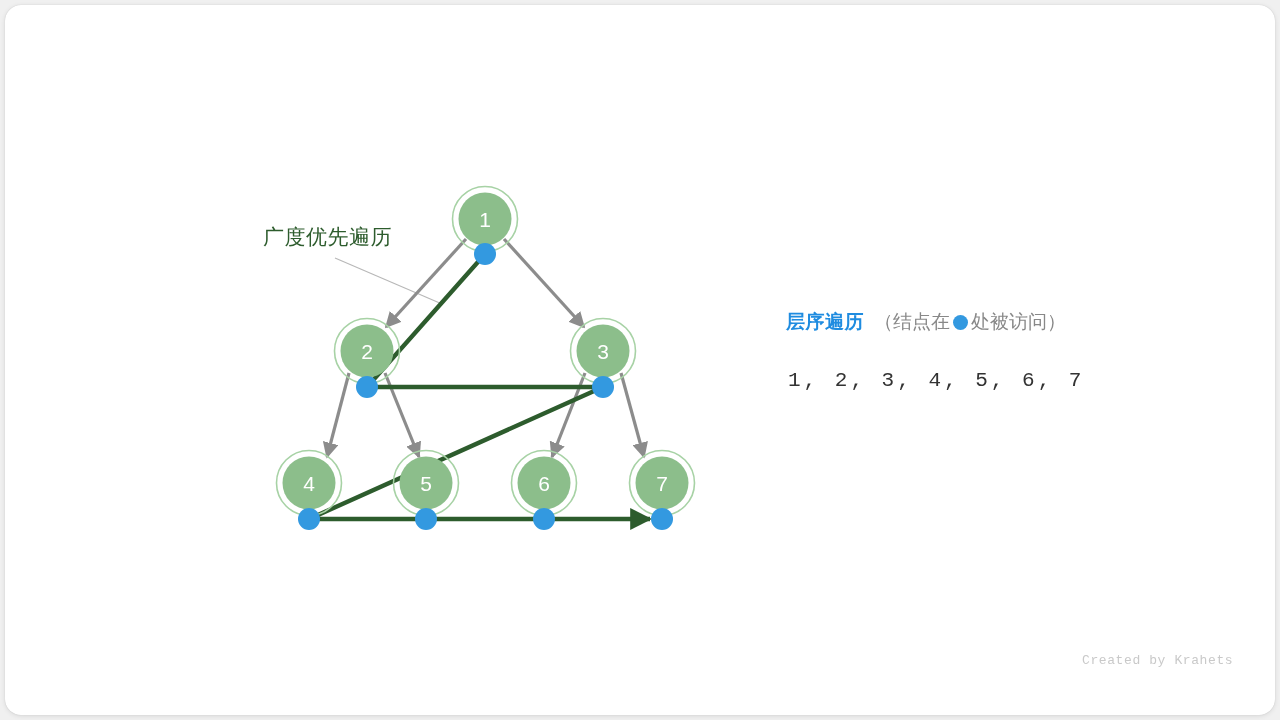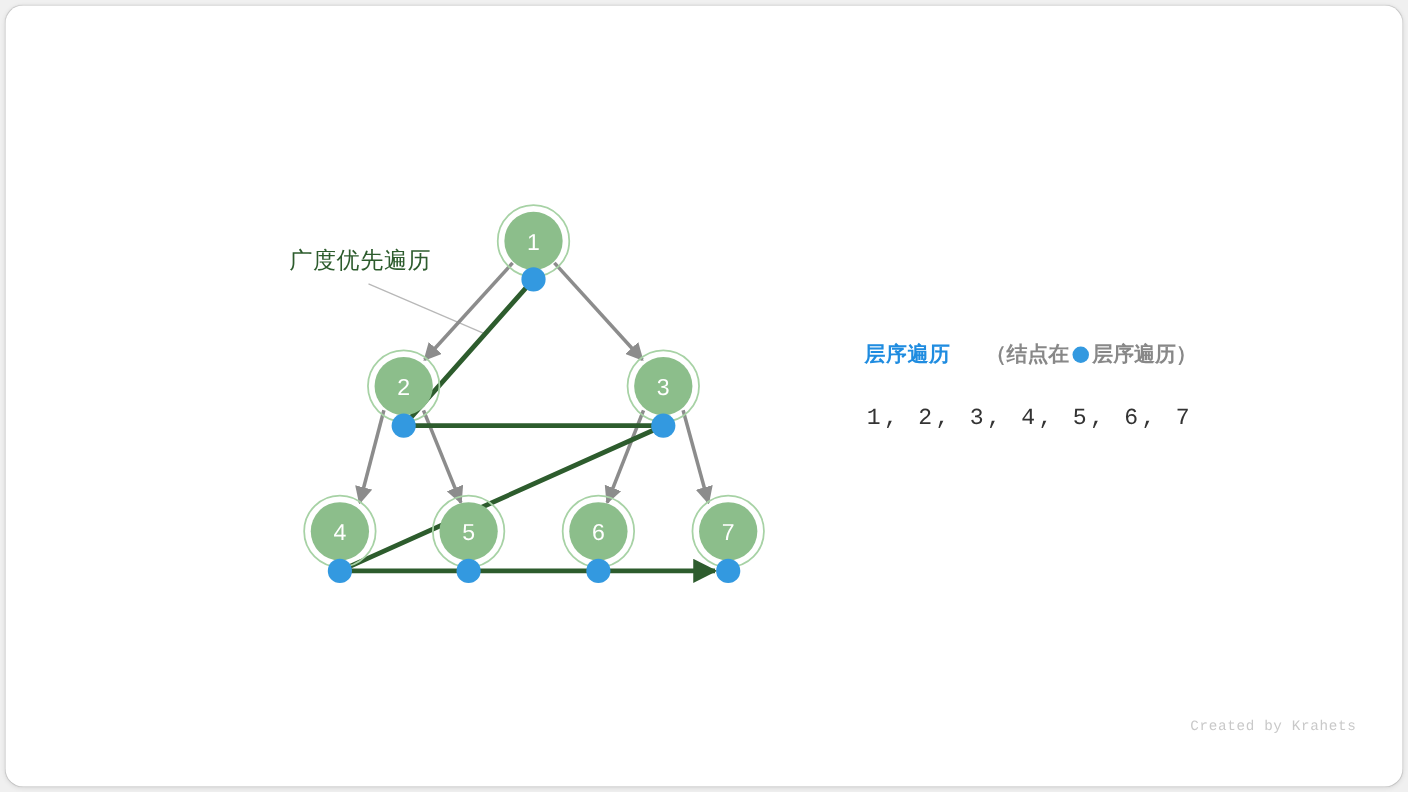--- a/index.html
+++ b/index.html
@@ -51,31 +51,30 @@
     white-space: nowrap;
   }
   .legend {
     position: absolute;
     left: 781px;
     top: 304px;
     font-size: 19px;
     white-space: nowrap;
     display: flex;
     align-items: baseline;
-    gap: 10px;
   }
   .legend-strong {
     color: #1f8ce0;
     font-weight: bold;
     letter-spacing: 0.5px;
   }
   .legend-rest {
     color: #888888;
-    font-weight: bold;
-    margin-left: 22px;
+    font-weight: normal;
+    margin-left: 10px;
     display: flex;
     align-items: center;
   }
   .legend-dot {
     display: inline-block;
     width: 15px;
     height: 15px;
     border-radius: 50%;
     background: #3399e0;
     margin: 0 3px;
@@ -187,21 +186,21 @@
       </g>
     </svg>
 
     <div class="bfs-title">广度优先遍历</div>
 
     <div class="legend">
       <span class="legend-strong">层序遍历</span>
       <span class="legend-rest">
         <span>（结点在</span>
         <span class="legend-dot"></span>
-        <span>层序遍历）</span>
+        <span>处被访问）</span>
       </span>
     </div>
 
     <div class="sequence">1, 2, 3, 4, 5, 6, 7</div>
 
     <div class="credit">Created by Krahets</div>
 
   </div>
 </div>
 

